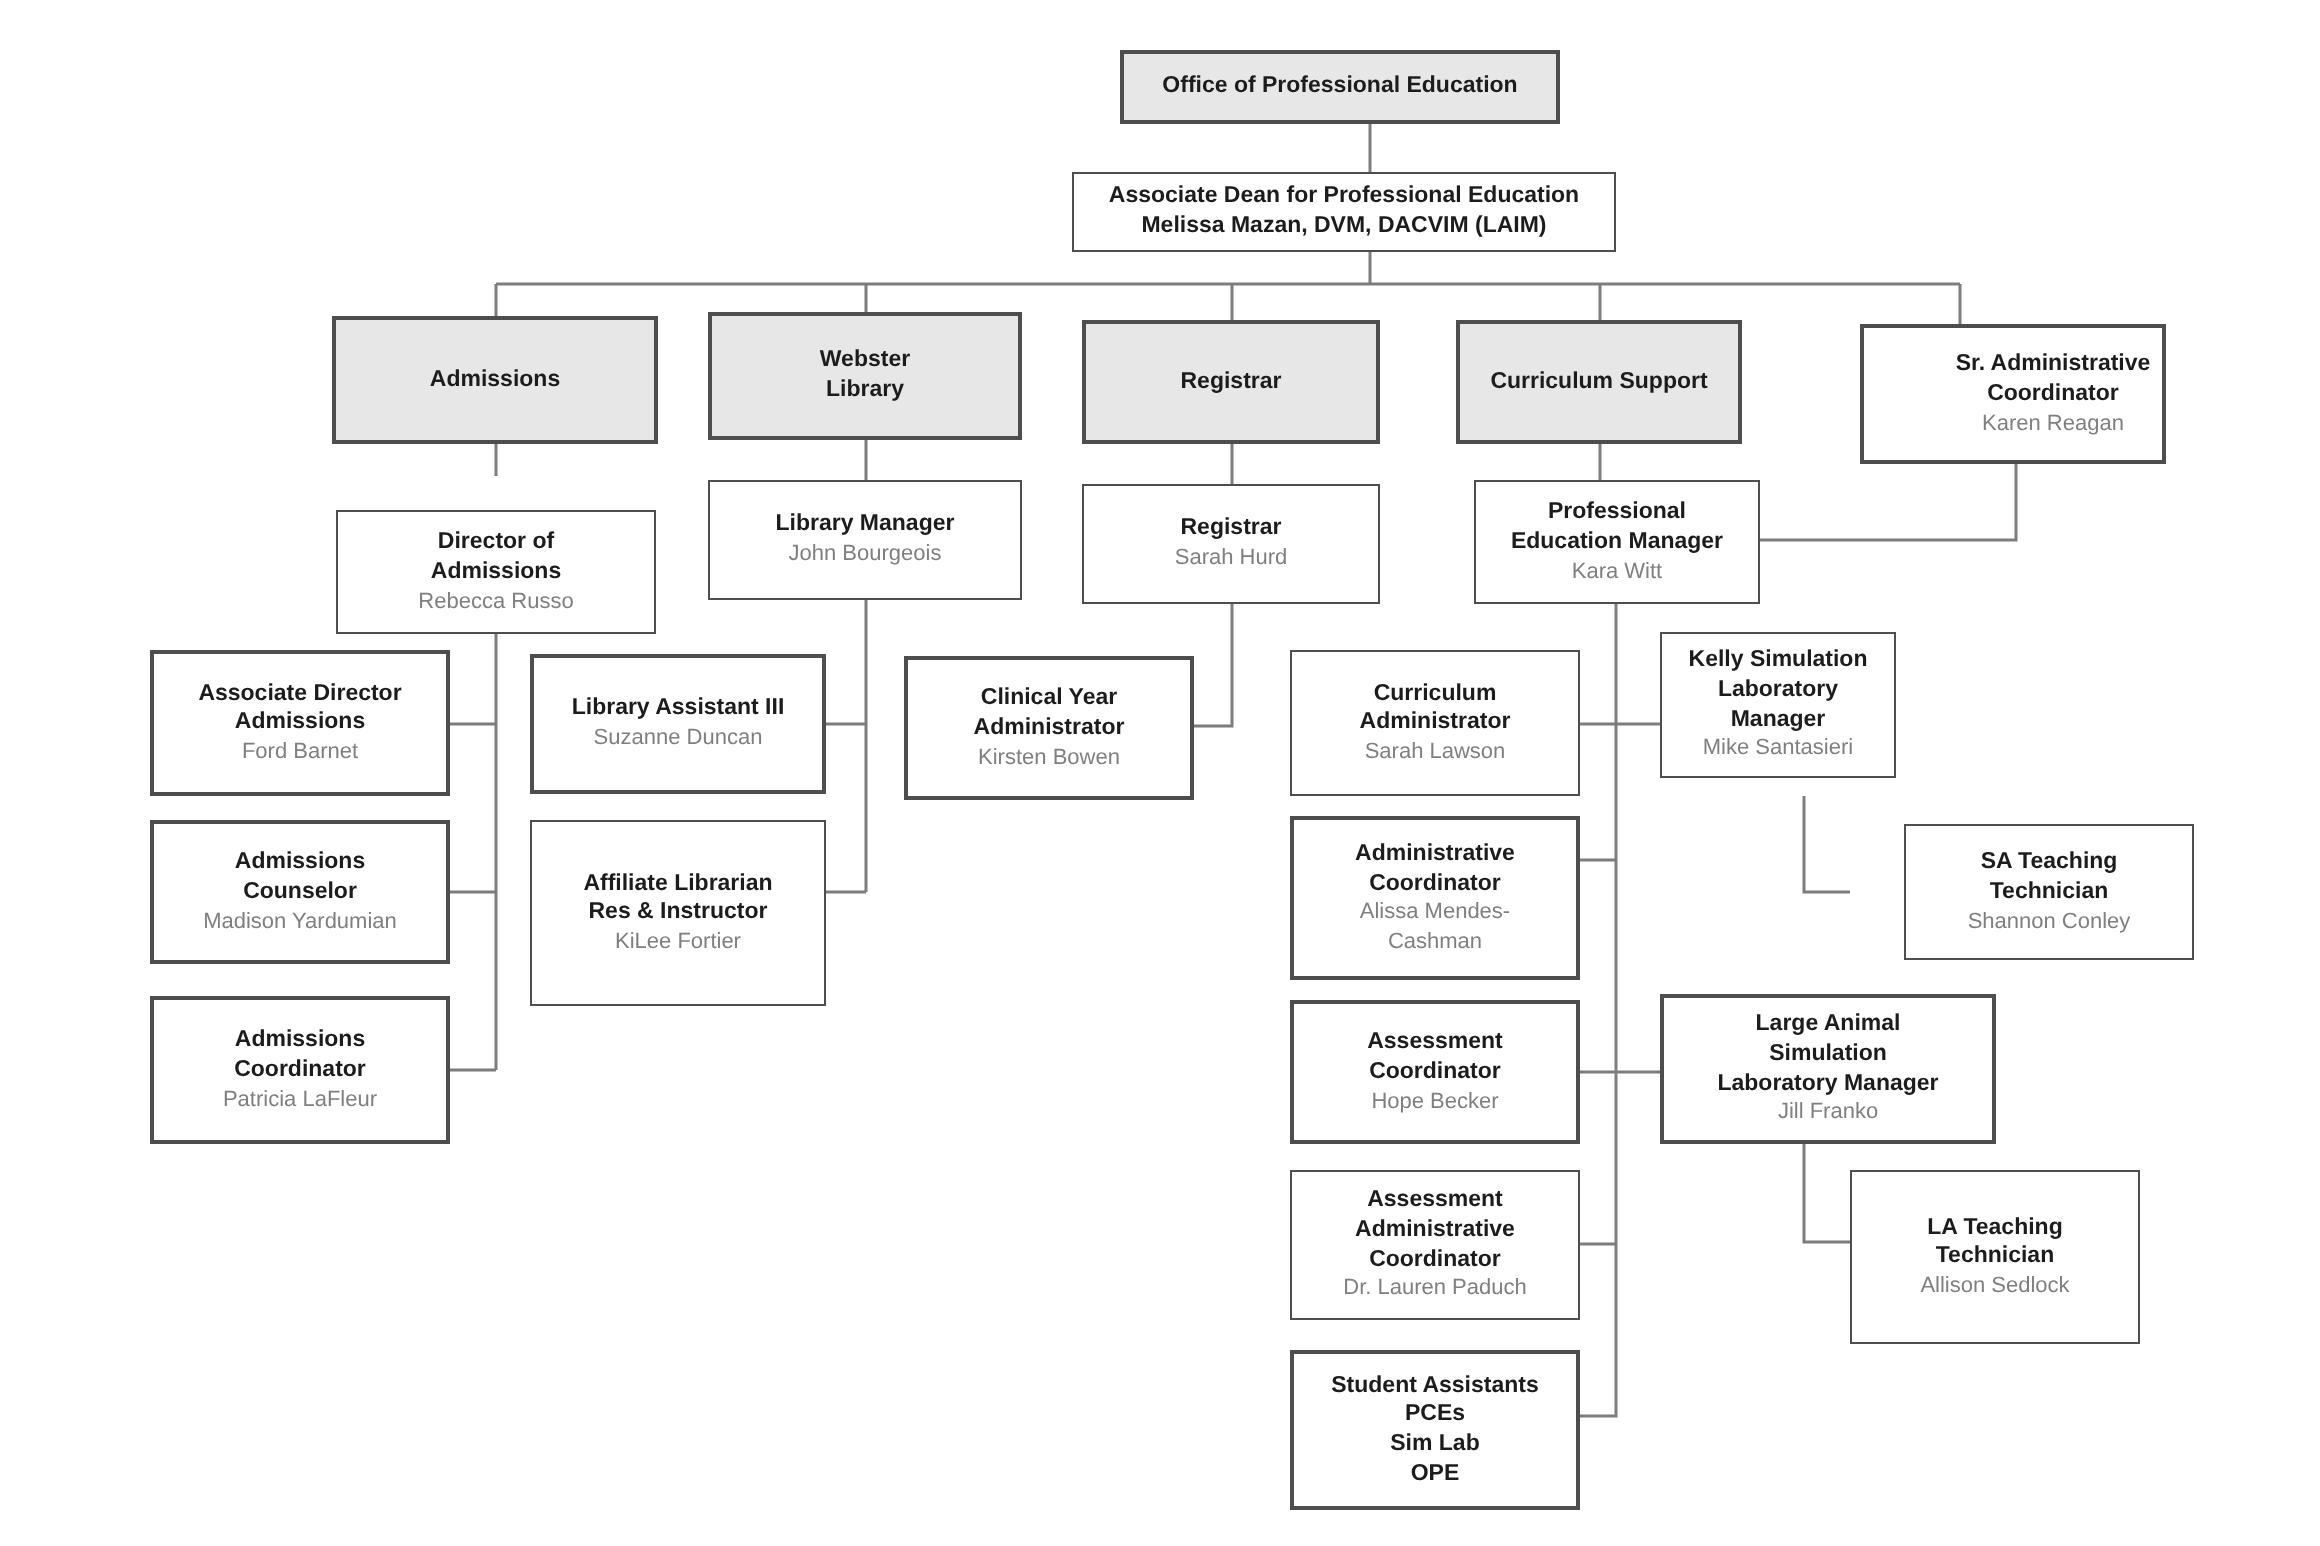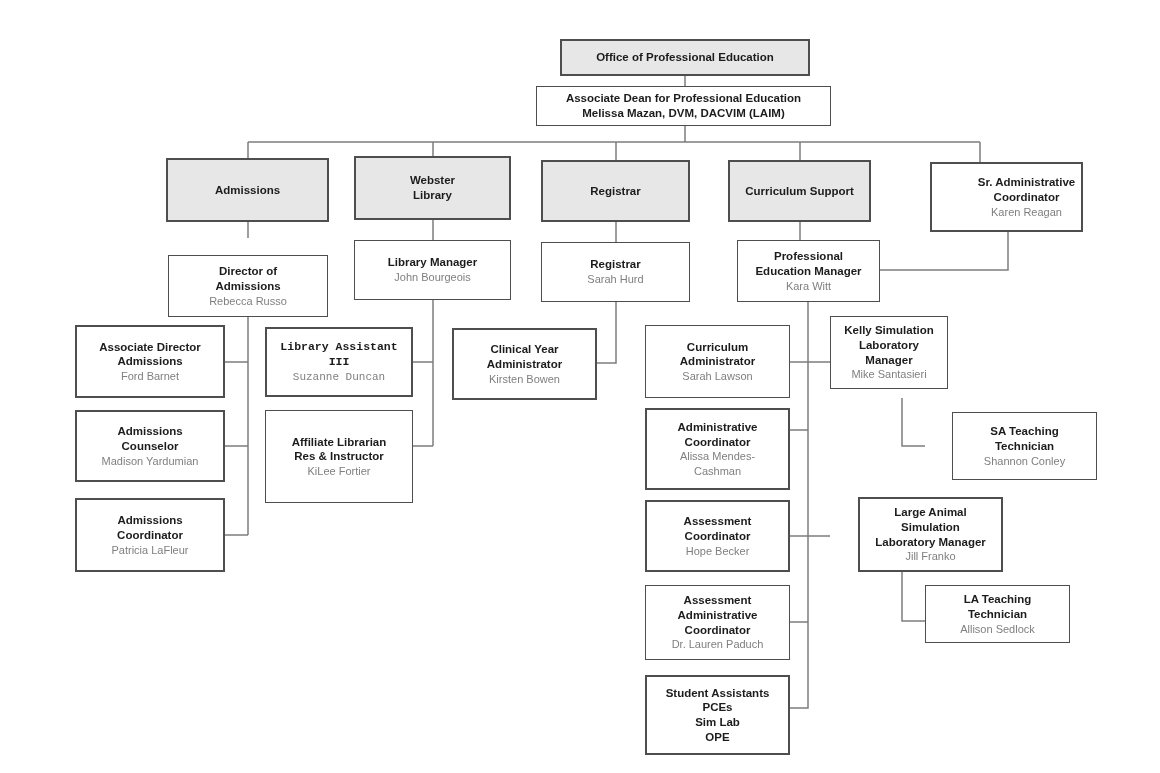--- a/index.html
+++ b/index.html
@@ -74,25 +74,25 @@
     <path d="M808 302 V708 H790"></path>
     <path d="M790 362 H830"></path>
     <path d="M790 430 H808"></path>
     <path d="M790 536 H830"></path>
     <path d="M790 622 H808"></path>
 
     <path d="M902 398 V446 H925"></path>
     <path d="M902 572 V621 H925"></path>
   </svg>
 
-  <div class="node gray b2" style="left:560px;top:39px;width:250px;height:37px;">
+  <div class="node gray b2" style="left:560px;top:25px;width:220px;height:37px;">
     <div class="title">Office of Professional Education</div>
   </div>
 
-  <div class="node b1" style="left:536px;top:86px;width:295px;height:40px;">
+  <div class="node b1" style="left:536px;top:86px;width:272px;height:40px;">
     <div class="title">Associate Dean for Professional Education</div>
     <div class="name dark">Melissa Mazan, DVM, DACVIM (LAIM)</div>
   </div>
 
   <div class="node gray b2" style="left:166px;top:158px;width:163px;height:64px;">
     <div class="title">Admissions</div>
   </div>
   <div class="node gray b2" style="left:354px;top:156px;width:157px;height:64px;">
     <div class="title">Webster
 Library</div>
@@ -137,21 +137,21 @@
     <div class="title">Admissions
 Counselor</div>
     <div class="name">Madison Yardumian</div>
   </div>
   <div class="node b2" style="left:75px;top:498px;width:150px;height:74px;">
     <div class="title">Admissions
 Coordinator</div>
     <div class="name">Patricia LaFleur</div>
   </div>
 
-  <div class="node b2" style="left:265px;top:327px;width:148px;height:70px;font-family:Liberation Mono, monospace;">
+  <div class="node b2" style="left:265px;top:327px;width:148px;height:70px;">
     <div class="title">Library Assistant III</div>
     <div class="name">Suzanne Duncan</div>
   </div>
   <div class="node" style="left:265px;top:410px;width:148px;height:93px;">
     <div class="title">Affiliate Librarian
 Res &amp; Instructor</div>
     <div class="name">KiLee Fortier</div>
   </div>
 
   <div class="node b2" style="left:452px;top:328px;width:145px;height:72px;">
@@ -192,25 +192,25 @@
   <div class="node" style="left:830px;top:316px;width:118px;height:73px;">
     <div class="title">Kelly Simulation
 Laboratory Manager</div>
     <div class="name">Mike Santasieri</div>
   </div>
   <div class="node" style="left:925px;top:412px;width:145px;height:68px;margin-left:27px;">
     <div class="title">SA Teaching
 Technician</div>
     <div class="name">Shannon Conley</div>
   </div>
-  <div class="node b2" style="left:858px;top:497px;width:145px;height:75px;">
+  <div class="node b2" style="left:830px;top:497px;width:168px;height:75px;">
     <div class="title">Large Animal
 Simulation
 Laboratory Manager</div>
     <div class="name">Jill Franko</div>
   </div>
-  <div class="node" style="left:925px;top:585px;width:145px;height:58px;">
+  <div class="node" style="left:925px;top:585px;width:145px;height:87px;">
     <div class="title">LA Teaching
 Technician</div>
     <div class="name">Allison Sedlock</div>
   </div>
 
 </div>
 
 </body></html>

